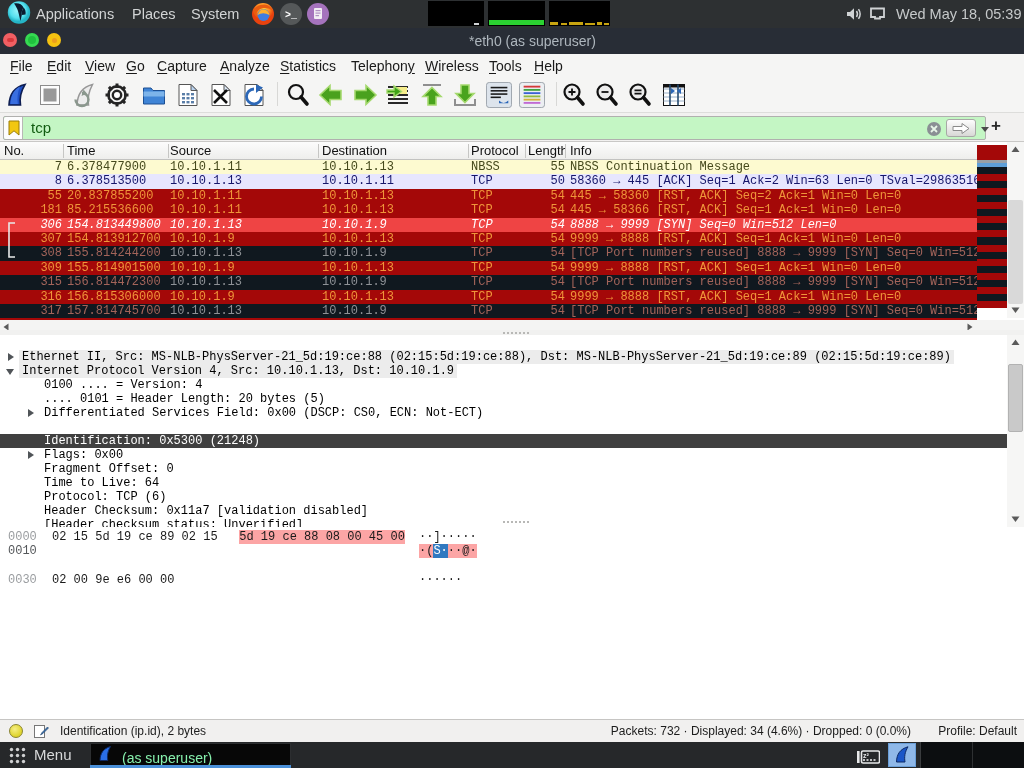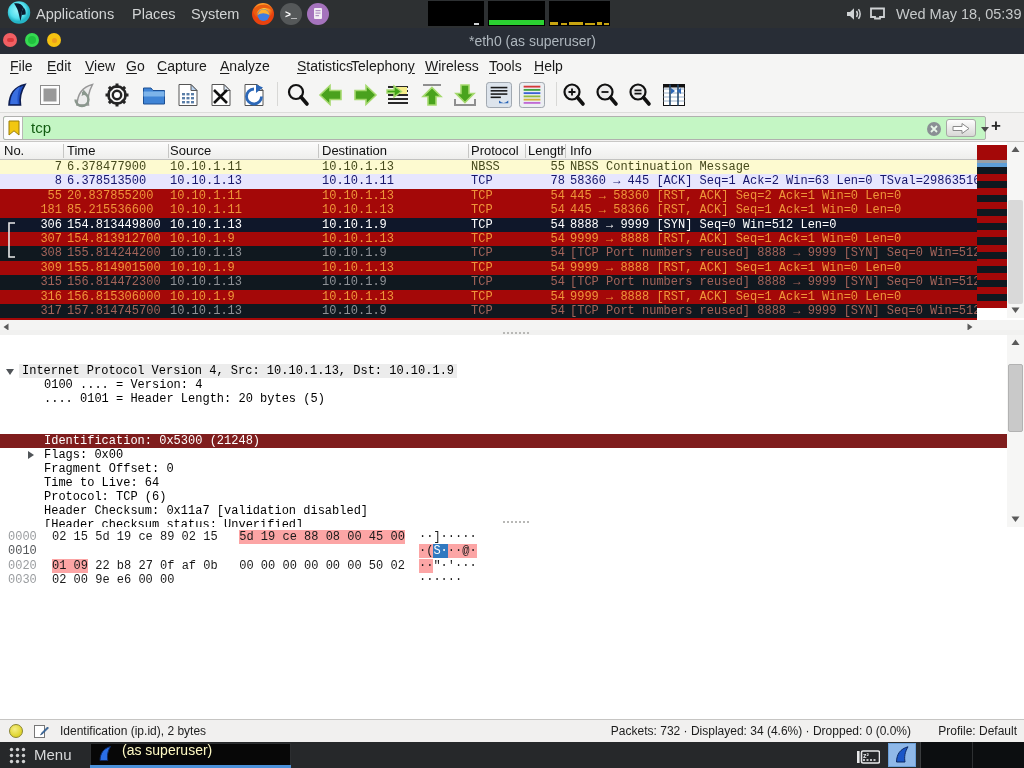--- a/index.html
+++ b/index.html
@@ -34,21 +34,21 @@
   .cno { left:0; width:62px; text-align:right; }
   .ctime { left:67px; }
   .csrc { left:170px; }
   .cdst { left:322px; }
   .cproto { left:471px; }
   .clen { left:528px; width:37px; text-align:right; }
   .cinfo { left:570px; }
   .rnbss { background:#fdfad0; color:#45491c; }
   .rtcp { background:#e7e6fe; color:#16166b; }
   .rred { background:#a40808; color:#ef953a; }
-  .rsel { background:#0f172a; color:#fff; }
+  .rsel { background:#ef4444; color:#fff;font-style:italic; }
   .rdark { background:#10181f; color:#a3645a; }
   .rdark .ip { color:#8e9196; }
   
   #details { left:0; top:335px; width:1007px; height:192px; background:#fff; overflow:hidden; font-family:"Liberation Mono", monospace; font-size:12px; color:#000; }
   .dline { position:absolute; left:0; width:1007px; height:14px; line-height:14px; white-space:nowrap; }
   .tr { position:absolute; width:0; height:0; }
   .tr-r { top:3px; border-left:6px solid #505458; border-top:4px solid transparent; border-bottom:4px solid transparent; }
   .tr-d { top:5px; border-top:6px solid #505458; border-left:4px solid transparent; border-right:4px solid transparent; }
   em.sh { font-style:normal; background:#fca5a5; }
   em.bl { font-style:normal; background:#3179c0; color:#fff; }
@@ -143,21 +143,21 @@
   </div>
 <div id="wtitle">*eth0 (as superuser)</div>
 
 <div class="abs" id="menubar">
   <span class="mi" style="left:10px"><u>F</u>ile</span>
   <span class="mi" style="left:47px"><u>E</u>dit</span>
   <span class="mi" style="left:85px"><u>V</u>iew</span>
   <span class="mi" style="left:126px"><u>G</u>o</span>
   <span class="mi" style="left:157px"><u>C</u>apture</span>
   <span class="mi" style="left:220px"><u>A</u>nalyze</span>
-  <span class="mi" style="left:297px"><u>S</u>tatistics</span>
+  <span class="mi" style="left:280px"><u>S</u>tatistics</span>
   <span class="mi" style="left:351px">Telephon<u>y</u></span>
   <span class="mi" style="left:425px"><u>W</u>ireless</span>
   <span class="mi" style="left:489px"><u>T</u>ools</span>
   <span class="mi" style="left:534px"><u>H</u>elp</span>
 </div>
 
 <div class="abs" id="toolbar">
   <svg class="tbi" style="left:4px" viewBox="0 0 26 26">
     <path d="M5 23 C5.5 12 10 5 21 2.5 C16.5 10 15.5 17 16.5 23 Z" fill="#1f51c8" stroke="#0e1e52" stroke-width="1.6"></path>
     <path d="M6.5 22 C7 13 10 7.5 16 4.5 C13.5 10 13 17 13.8 22 Z" fill="#3a6fe0"></path>
@@ -348,21 +348,21 @@
     <span class="cproto">NBSS</span>
     <span class="clen">55</span>
     <span class="cinfo">NBSS Continuation Message</span>
 </div>
 <div class="prow rtcp" style="top:174.4px">
   <span class="cno">8</span>
     <span class="ctime">6.378513500</span>
     <span class="csrc">10.10.1.13</span>
     <span class="cdst">10.10.1.11</span>
     <span class="cproto">TCP</span>
-    <span class="clen">78</span>
+    <span class="clen">50</span>
     <span class="cinfo">58360 → 445 [ACK] Seq=1 Ack=2 Win=63 Len=0 TSval=29863516</span>
 </div>
 <div class="prow rred" style="top:188.8px">
   <span class="cno">55</span>
     <span class="ctime">20.837855200</span>
     <span class="csrc">10.10.1.11</span>
     <span class="cdst">10.10.1.13</span>
     <span class="cproto">TCP</span>
     <span class="clen">54</span>
     <span class="cinfo">445 → 58360 [RST, ACK] Seq=2 Ack=1 Win=0 Len=0</span>
@@ -465,31 +465,39 @@
     </svg>
   <svg class="abs" style="left:967px;top:3px" width="6" height="8" viewBox="0 0 6 8">
       <path d="M0.5 0.5 L0.5 7.5 L5.5 4 Z" fill="#5a5a5a"></path>
     </svg>
 </div>
 
 <div class="abs" style="left:0;top:330.4px;width:1024px;height:5px;background:#f1f1f0"></div>
 <div class="abs" style="left:503px;top:331.5px;width:26px;height:2px;background:repeating-linear-gradient(90deg,#b8b8b6 0,#b8b8b6 2px,transparent 2px,transparent 4px)"></div>
 
 <div class="abs" id="details">
+  <div class="dline" style="top:15px">
+      <i class="tr tr-r" style="left:8px"></i>
+      <span style="position:absolute;left:19px;background:#ececec;padding:0 3px">Ethernet II, Src: MS-NLB-PhysServer-21_5d:19:ce:88 (02:15:5d:19:ce:88), Dst: MS-NLB-PhysServer-21_5d:19:ce:89 (02:15:5d:19:ce:89)</span>
+    </div>
   <div class="dline" style="top:29px">
       <i class="tr tr-d" style="left:6px"></i>
       <span style="position:absolute;left:19px;background:#ececec;padding:0 3px">Internet Protocol Version 4, Src: 10.10.1.13, Dst: 10.10.1.9</span>
     </div>
   <div class="dline" style="top:43px">
       <span style="position:absolute;left:44px">0100 .... = Version: 4</span>
     </div>
   <div class="dline" style="top:57px">
       <span style="position:absolute;left:44px">.... 0101 = Header Length: 20 bytes (5)</span>
     </div>
-  <div class="dline" style="top:99px;background:#7f1d1d;color:#fff">
+  <div class="dline" style="top:71px">
+      <i class="tr tr-r" style="left:28px"></i>
+      <span style="position:absolute;left:44px">Differentiated Services Field: 0x00 (DSCP: CS0, ECN: Not-ECT)</span>
+    </div>
+  <div class="dline" style="top:99px;background:#404040;color:#fff">
       <span style="position:absolute;left:44px">Identification: 0x5300 (21248)</span>
     </div>
   <div class="dline" style="top:113px">
       <i class="tr tr-r" style="left:28px"></i>
       <span style="position:absolute;left:44px">Flags: 0x00</span>
     </div>
   <div class="dline" style="top:127px">
       <span style="position:absolute;left:44px">Fragment Offset: 0</span>
     </div>
   <div class="dline" style="top:141px">
@@ -519,25 +527,20 @@
 
 <div class="abs" id="hexpane">
   <div class="hline" style="top:0.5px">
     <span class="off">0000</span>
     <span class="hex">02 15 5d 19 ce 89 02 15   <em class="sh">5d 19 ce 88 08 00 45 00</em></span>
     <span class="asc">··]·····</span>
   </div>
   <div class="hline" style="top:15px">
     <span class="off" style="color:#54575a">0010</span>
     <span class="asc"><em class="sh">·(<em class="bl">S·</em>··@·</em></span>
-  </div>
-  <div class="hline" style="top:29.5px">
-    <span class="off">0020</span>
-    <span class="hex"><em class="sh">01 09</em> 22 b8 27 0f af 0b   00 00 00 00 00 00 50 02</span>
-    <span class="asc"><em class="sh">··</em>"·'···</span>
   </div>
   <div class="hline" style="top:44px">
     <span class="off">0030</span>
     <span class="hex">02 00 9e e6 00 00</span>
     <span class="asc">······</span>
   </div>
 </div>
 
 <div class="abs" id="statusbar">
   <div class="abs" style="left:9px;top:4px;width:14px;height:14px;border-radius:50%;background:radial-gradient(circle at 40% 35%,#f6ef86,#ded32a 70%);border:1px solid #8a8432"></div>
@@ -562,21 +565,21 @@
       <circle cx="2.5" cy="14.5" r="1.7"></circle>
         <circle cx="8.5" cy="14.5" r="1.7"></circle>
         <circle cx="14.5" cy="14.5" r="1.7"></circle>
     </g>
   </svg>
   <span class="abs" style="left:34px;top:4px;font-size:15px;color:#d8d9da">Menu</span>
   <div class="abs" style="left:90px;top:1px;width:201px;height:22px;background:#070707;border:1px solid #2c2e30;border-bottom:none"></div>
   <svg class="abs" style="left:97px;top:3px" width="17" height="17" viewBox="0 0 17 17">
     <path d="M3 15.5 C3.2 8 6.5 3.5 13.5 1.5 C10.5 6.5 10 11 10.8 15.5 Z" fill="#2a6fe8" stroke="#0d2a66" stroke-width="1"></path>
   </svg>
-  <span class="abs" style="left:122px;top:0;font-size:14px;color:#fef9c3">(as superuser)</span>
+  <span class="abs" style="left:122px;top:8px;font-size:14px;color:#86efac">(as superuser)</span>
   <div class="abs" style="left:90px;top:23px;width:201px;height:3px;background:#4a90d9"></div>
   <svg class="abs" style="left:856px;top:5px" width="24" height="17" viewBox="0 0 24 17">
     <rect x="1" y="4" width="2.6" height="12" fill="#e8e9ea"></rect>
     <rect x="5.5" y="4" width="18" height="12" rx="1.5" fill="none" stroke="#e8e9ea" stroke-width="1.6"></rect>
     <text x="7" y="11" font-size="7" fill="#e8e9ea" font-weight="bold" font-family="Liberation Sans,sans-serif">z²</text>
     <g fill="#e8e9ea">
         <rect x="7" y="12.2" width="2" height="1.6"></rect>
         <rect x="10.5" y="12.2" width="2" height="1.6"></rect>
         <rect x="14" y="12.2" width="2" height="1.6"></rect>
         <rect x="17.5" y="12.2" width="2" height="1.6"></rect>

